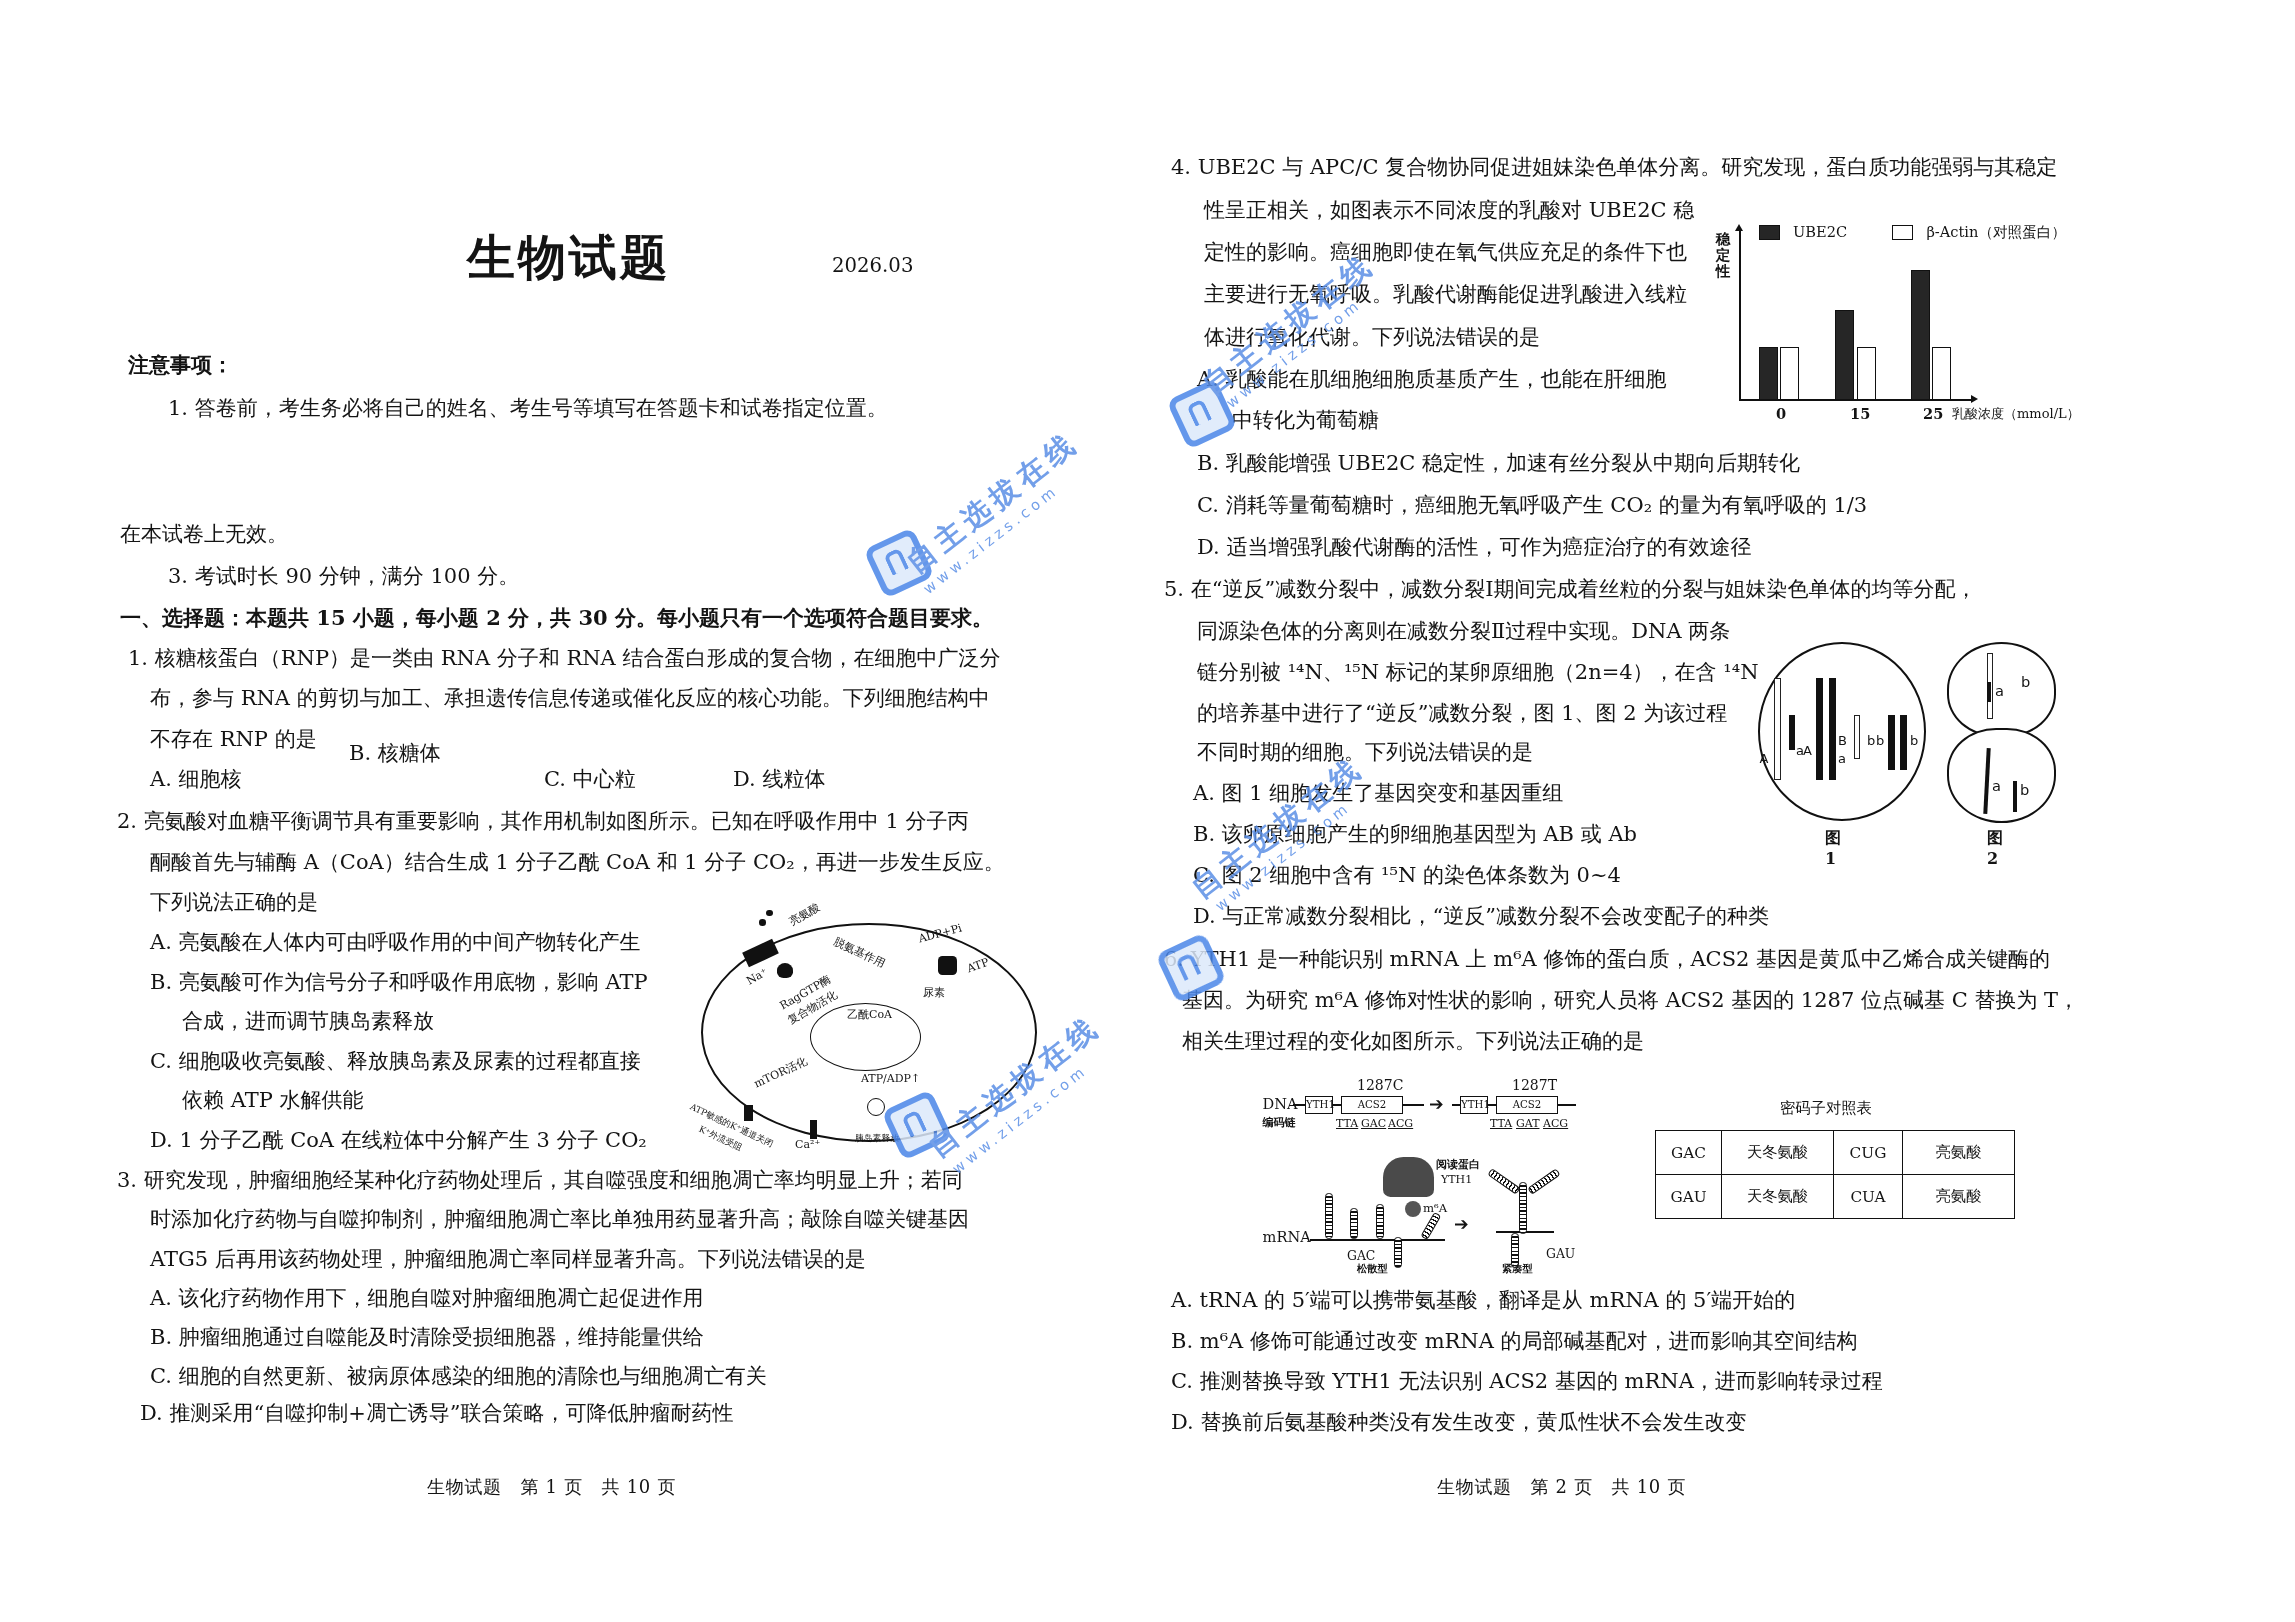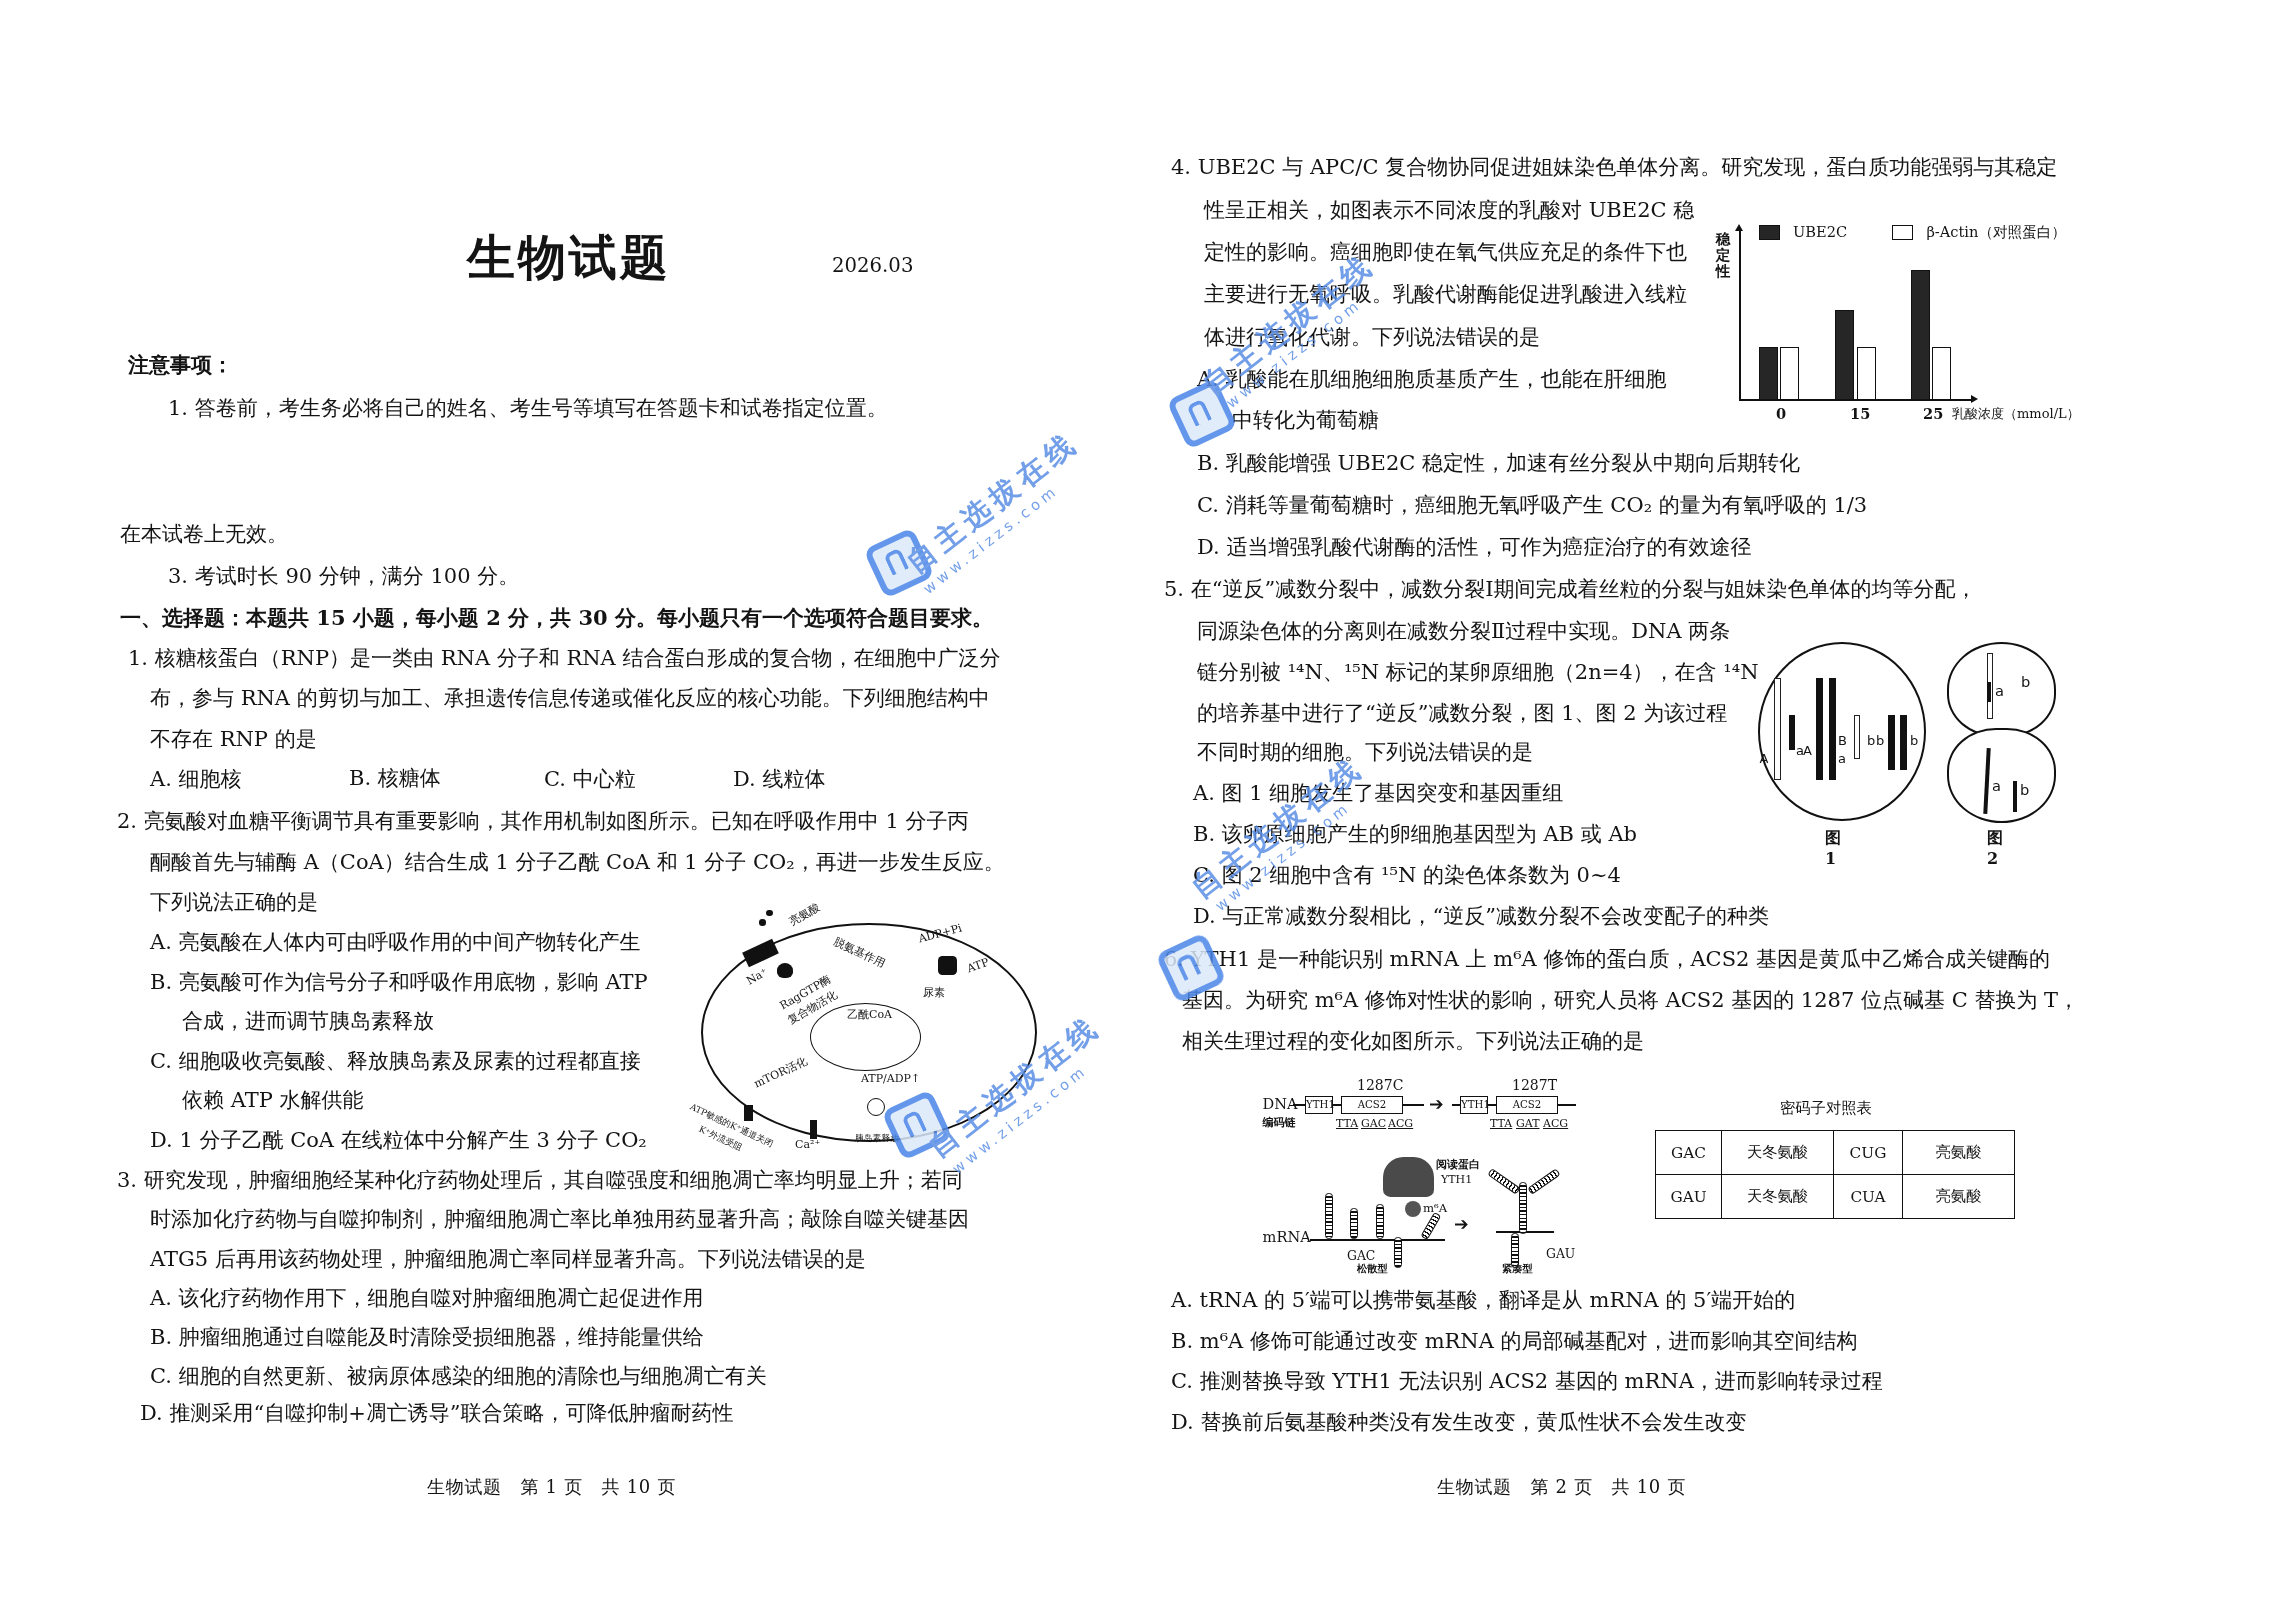--- a/index.html
+++ b/index.html
@@ -88,21 +88,21 @@
   <div class="line" style="left:120px;top:520px;">在本试卷上无效。</div>
   <div class="line" style="left:168px;top:562px;">3. 考试时长 90 分钟，满分 100 分。</div>
 
   <div class="line bold" style="left:120px;top:603px;">一、选择题：本题共 15 小题，每小题 2 分，共 30 分。每小题只有一个选项符合题目要求。</div>
 
   <div>
     <div class="line" style="left:128px;top:644px;">1. 核糖核蛋白（RNP）是一类由 RNA 分子和 RNA 结合蛋白形成的复合物，在细胞中广泛分</div>
     <div class="line" style="left:150px;top:684px;">布，参与 RNA 的剪切与加工、承担遗传信息传递或催化反应的核心功能。下列细胞结构中</div>
     <div class="line" style="left:150px;top:725px;">不存在 RNP 的是</div>
     <div class="line" style="left:150px;top:765px;">A. 细胞核</div>
-    <div class="line" style="left:349px;top:764px;text-align:center;">B. 核糖体</div>
+    <div class="line" style="left:349px;top:739px;text-align:center;">B. 核糖体</div>
     <div class="line" style="left:544px;top:765px;">C. 中心粒</div>
     <div class="line" style="left:733px;top:765px;">D. 线粒体</div>
   </div>
 
   <div>
     <div class="line" style="left:117px;top:807px;">2. 亮氨酸对血糖平衡调节具有重要影响，其作用机制如图所示。已知在呼吸作用中 1 分子丙</div>
     <div class="line" style="left:150px;top:848px;">酮酸首先与辅酶 A（CoA）结合生成 1 分子乙酰 CoA 和 1 分子 CO₂，再进一步发生反应。</div>
     <div class="line" style="left:150px;top:888px;">下列说法正确的是</div>
     <div class="line" style="left:150px;top:928px;">A. 亮氨酸在人体内可由呼吸作用的中间产物转化产生</div>
     <div class="line" style="left:150px;top:968px;">B. 亮氨酸可作为信号分子和呼吸作用底物，影响 ATP</div>

